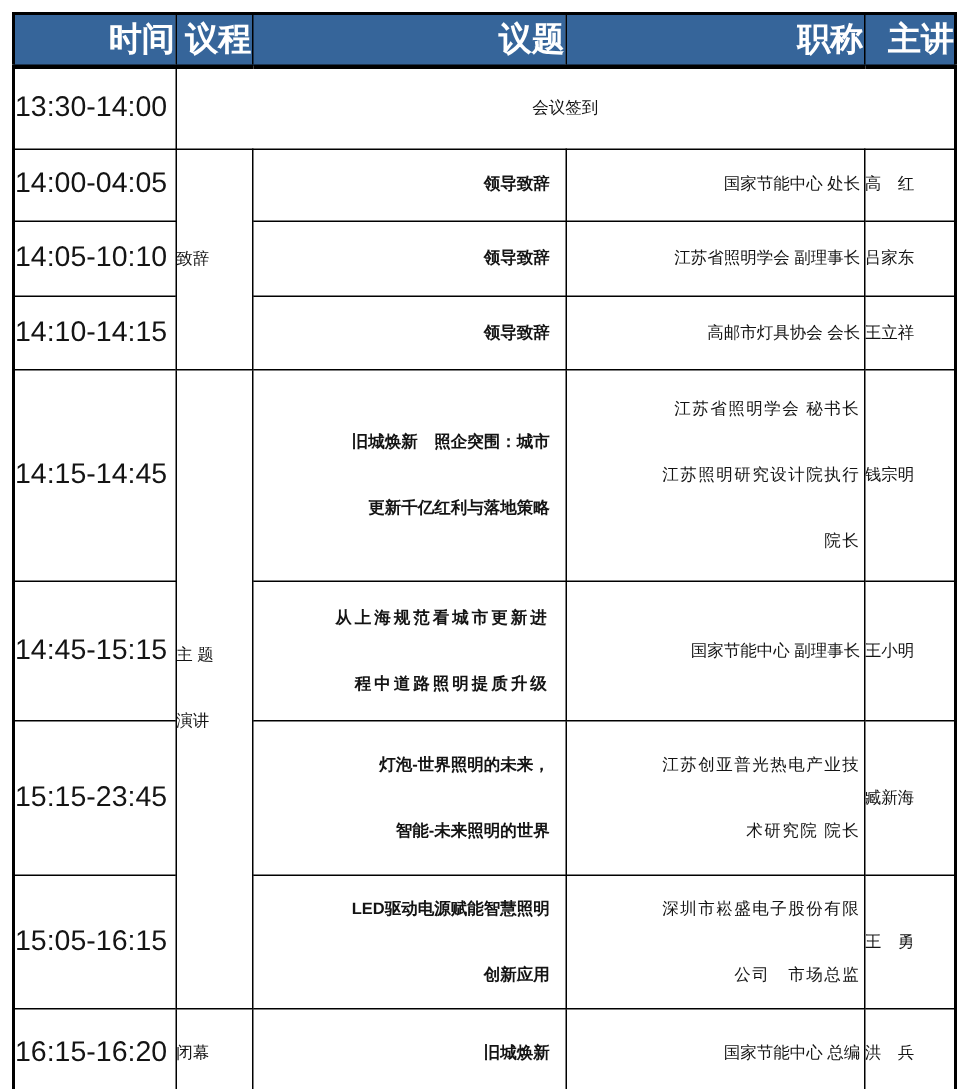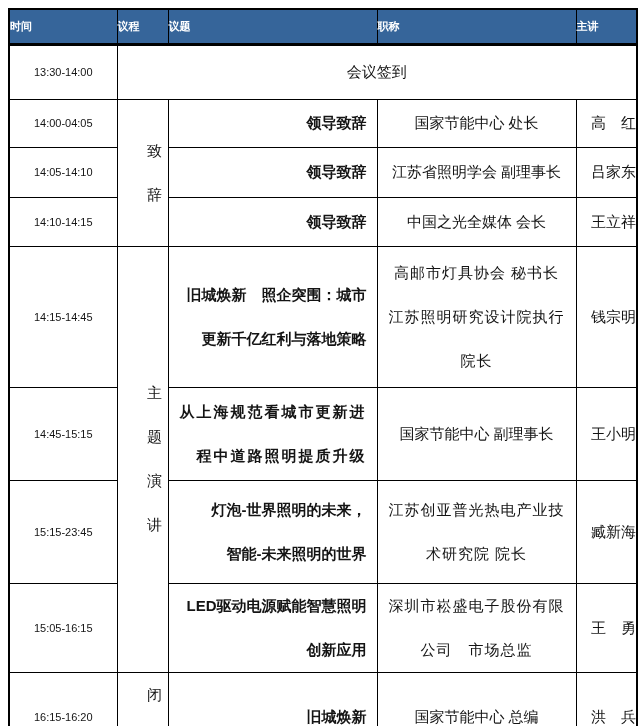--- a/index.html
+++ b/index.html
@@ -24,44 +24,44 @@
   }
   col.c-time    { width: 108px; }
   col.c-agenda  { width: 51px;  }
   col.c-topic   { width: 209px; }
   col.c-title   { width: 199px; }
   col.c-speaker { width: 61px;  }
 
   th {
     background: #36659A;
     color: #ffffff;
-    font-size: 11px;
+    font-size: 22px;
     font-weight: bold;
-    text-align: left;
+    text-align: right;
     vertical-align: middle;
     border: 1px solid #000000;
     border-bottom: 3px solid #000000;
     padding: 0;
     margin-left: 40px;
   }
   td {
     border: 1px solid #000000;
     color: #141414;
-    font-size: 15px;
+    font-size: 11px;
     vertical-align: middle;
     line-height: 44px;
     white-space: pre-line;
     padding: 0;
     overflow: hidden;
   }
-  td.time    { text-align: center; font-size: 11px; }
-  td.agenda  { text-align: center; padding-left: 24px; }
+  td.time    { font-size: 19px; }
+  td.agenda  { text-align: left; }
   td.topic   { font-weight: bold; text-align: right; padding: 0 10px; }
-  td.title   { text-align: center; padding: 0 2px; }
-  td.speaker { text-align: right; margin-left: 36px; }
+  td.title   { text-align: right; padding: 0 2px; }
+  td.speaker { text-align: left; margin-left: 36px; }
   td.signin  { text-align: center; }
   .ls1 { letter-spacing: 1px; }
   .ls2 { letter-spacing: 2px; }
 
   tr.h-header { height: 35px; }
   tr.h-r1 { height: 55px; }
   tr.h-r2 { height: 48px; }
   tr.h-r3 { height: 50px; }
   tr.h-r4 { height: 49px; }
   tr.h-r5 { height: 141px; }
@@ -99,40 +99,40 @@
 
     <tr class="h-r2">
       <td class="time">14:00-04:05</td>
       <td class="agenda" rowspan="3">致辞</td>
       <td class="topic">领导致辞</td>
       <td class="title">国家节能中心 处长</td>
       <td class="speaker">高　红</td>
     </tr>
 
     <tr class="h-r3">
-      <td class="time">14:05-14:10</td>
+      <td class="time">14:05-10:10</td>
       <td class="topic">领导致辞</td>
       <td class="title">江苏省照明学会 副理事长</td>
       <td class="speaker">吕家东</td>
     </tr>
 
     <tr class="h-r4">
       <td class="time">14:10-14:15</td>
       <td class="topic">领导致辞</td>
-      <td class="title">中国之光全媒体 会长</td>
+      <td class="title">高邮市灯具协会 会长</td>
       <td class="speaker">王立祥</td>
     </tr>
 
     <tr class="h-r5">
       <td class="time">14:15-14:45</td>
       <td class="agenda" rowspan="4">主 题
 演讲</td>
       <td class="topic">旧城焕新　照企突围：城市
 更新千亿红利与落地策略</td>
-      <td class="title ls1">高邮市灯具协会 秘书长
+      <td class="title ls1">江苏省照明学会 秘书长
 江苏照明研究设计院执行
 院长</td>
       <td class="speaker">钱宗明</td>
     </tr>
 
     <tr class="h-r6">
       <td class="time">14:45-15:15</td>
       <td class="topic ls2">从上海规范看城市更新进
 程中道路照明提质升级</td>
       <td class="title">国家节能中心 副理事长</td>

